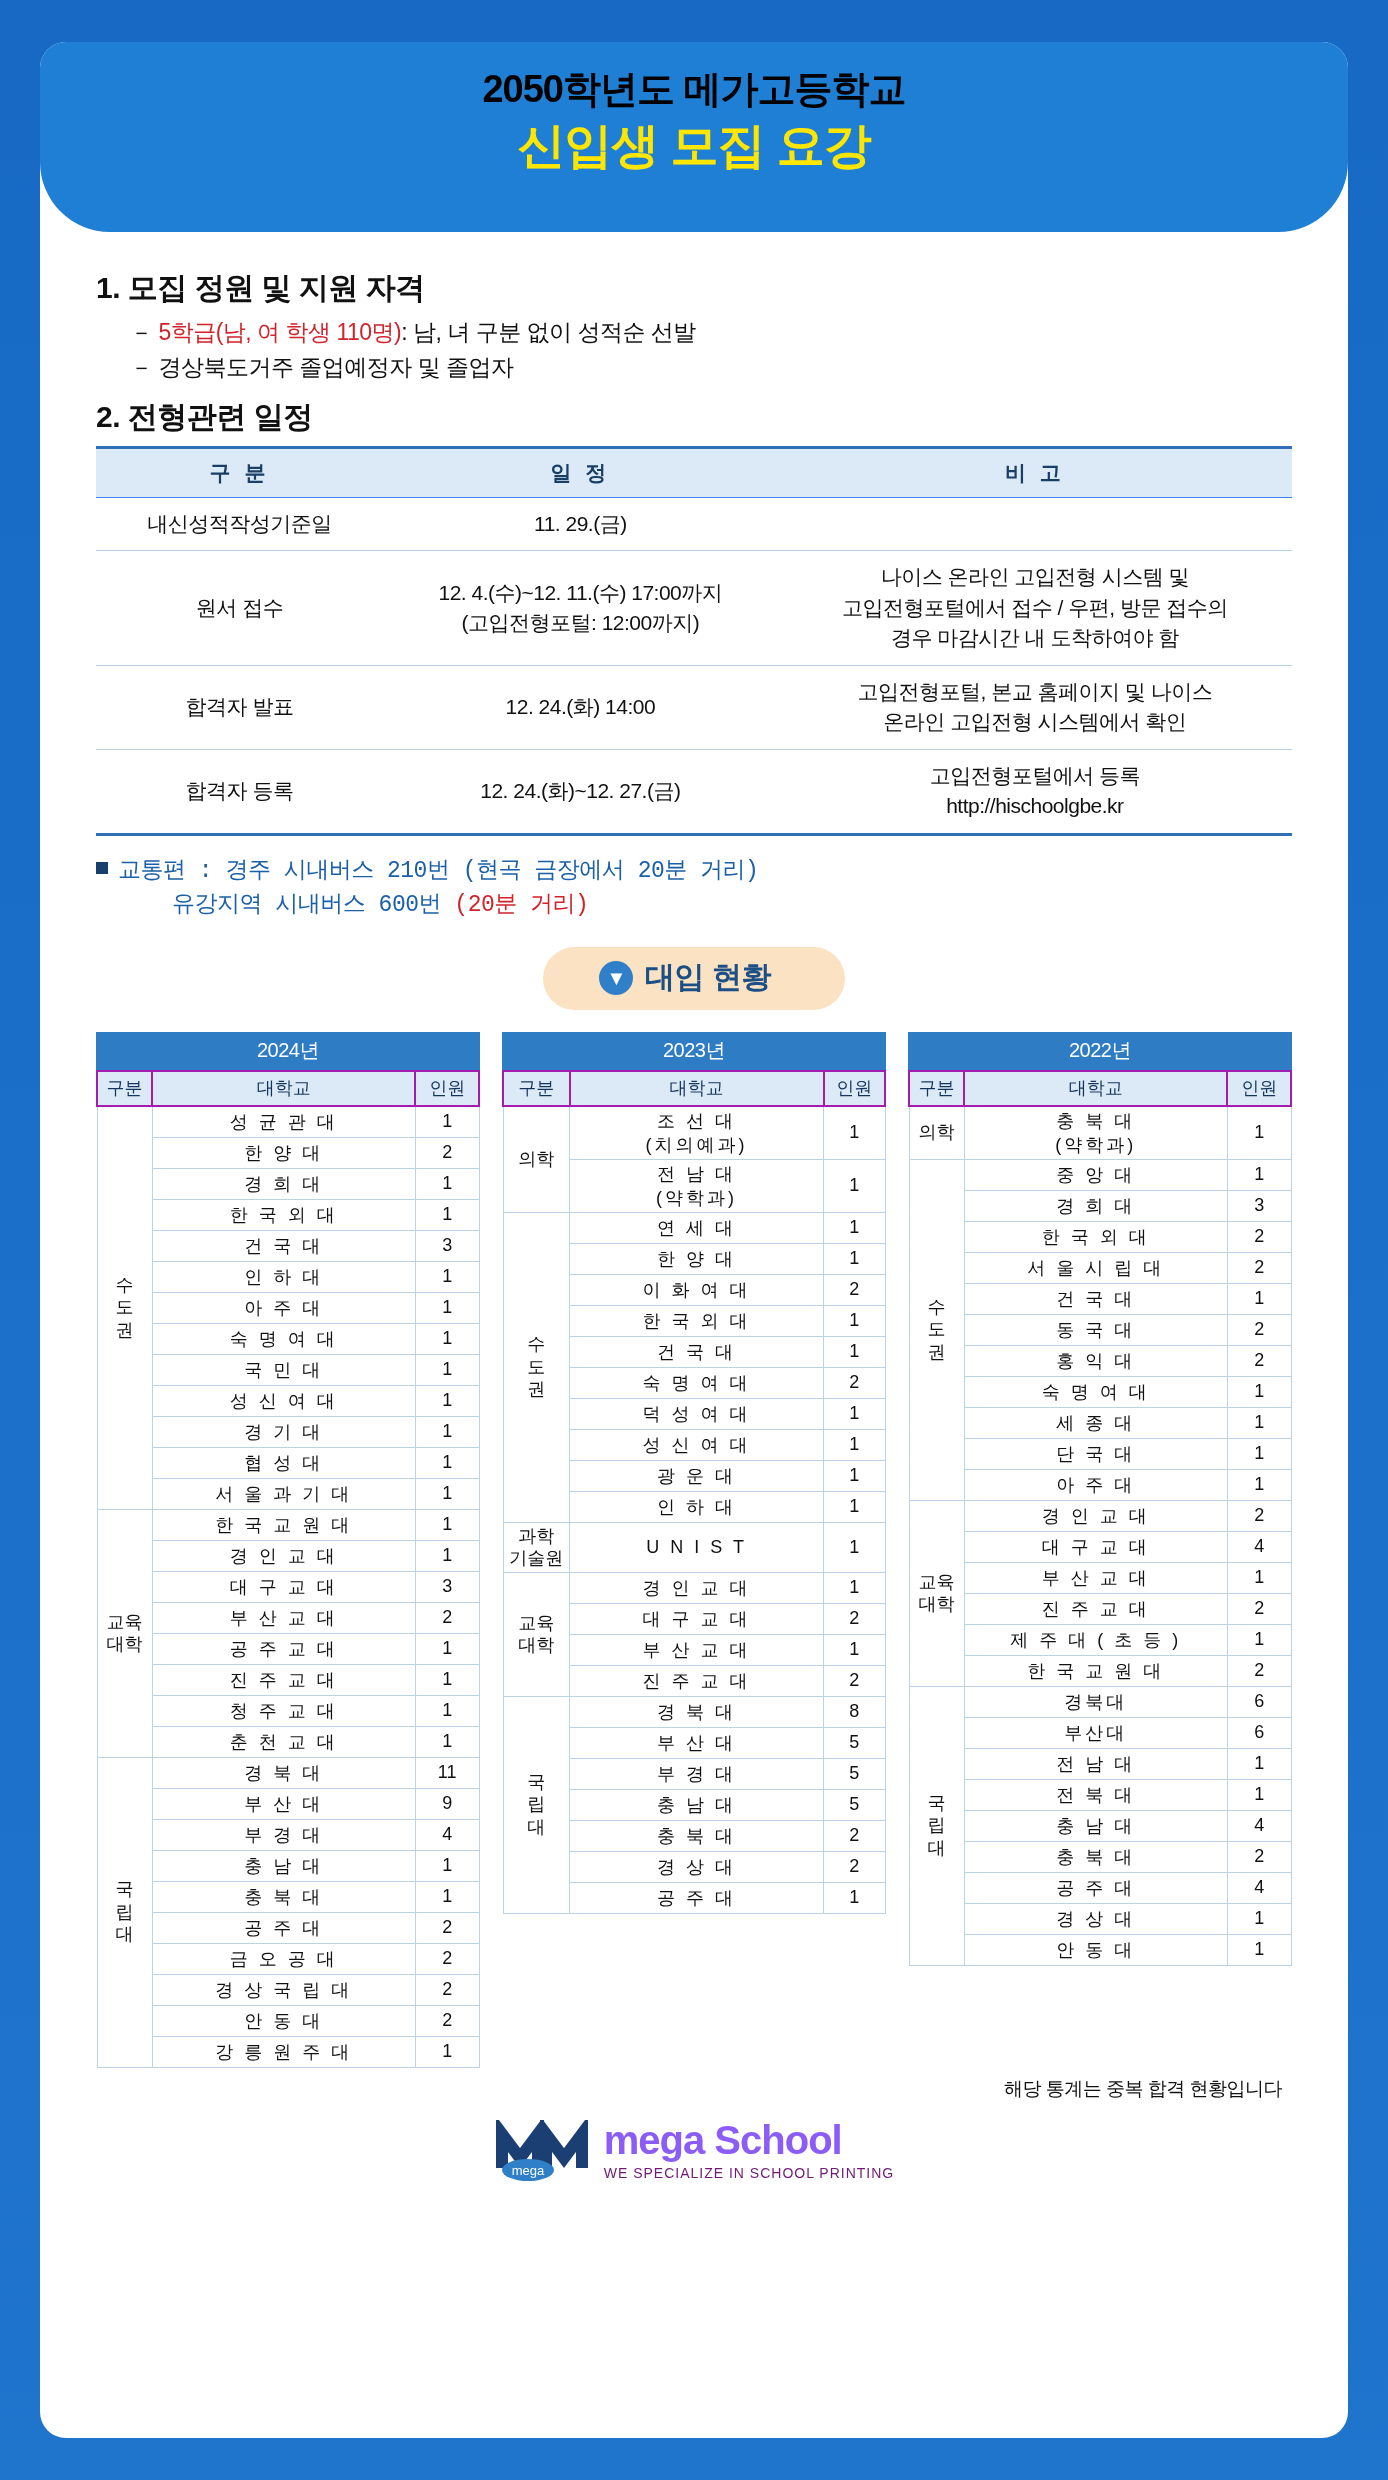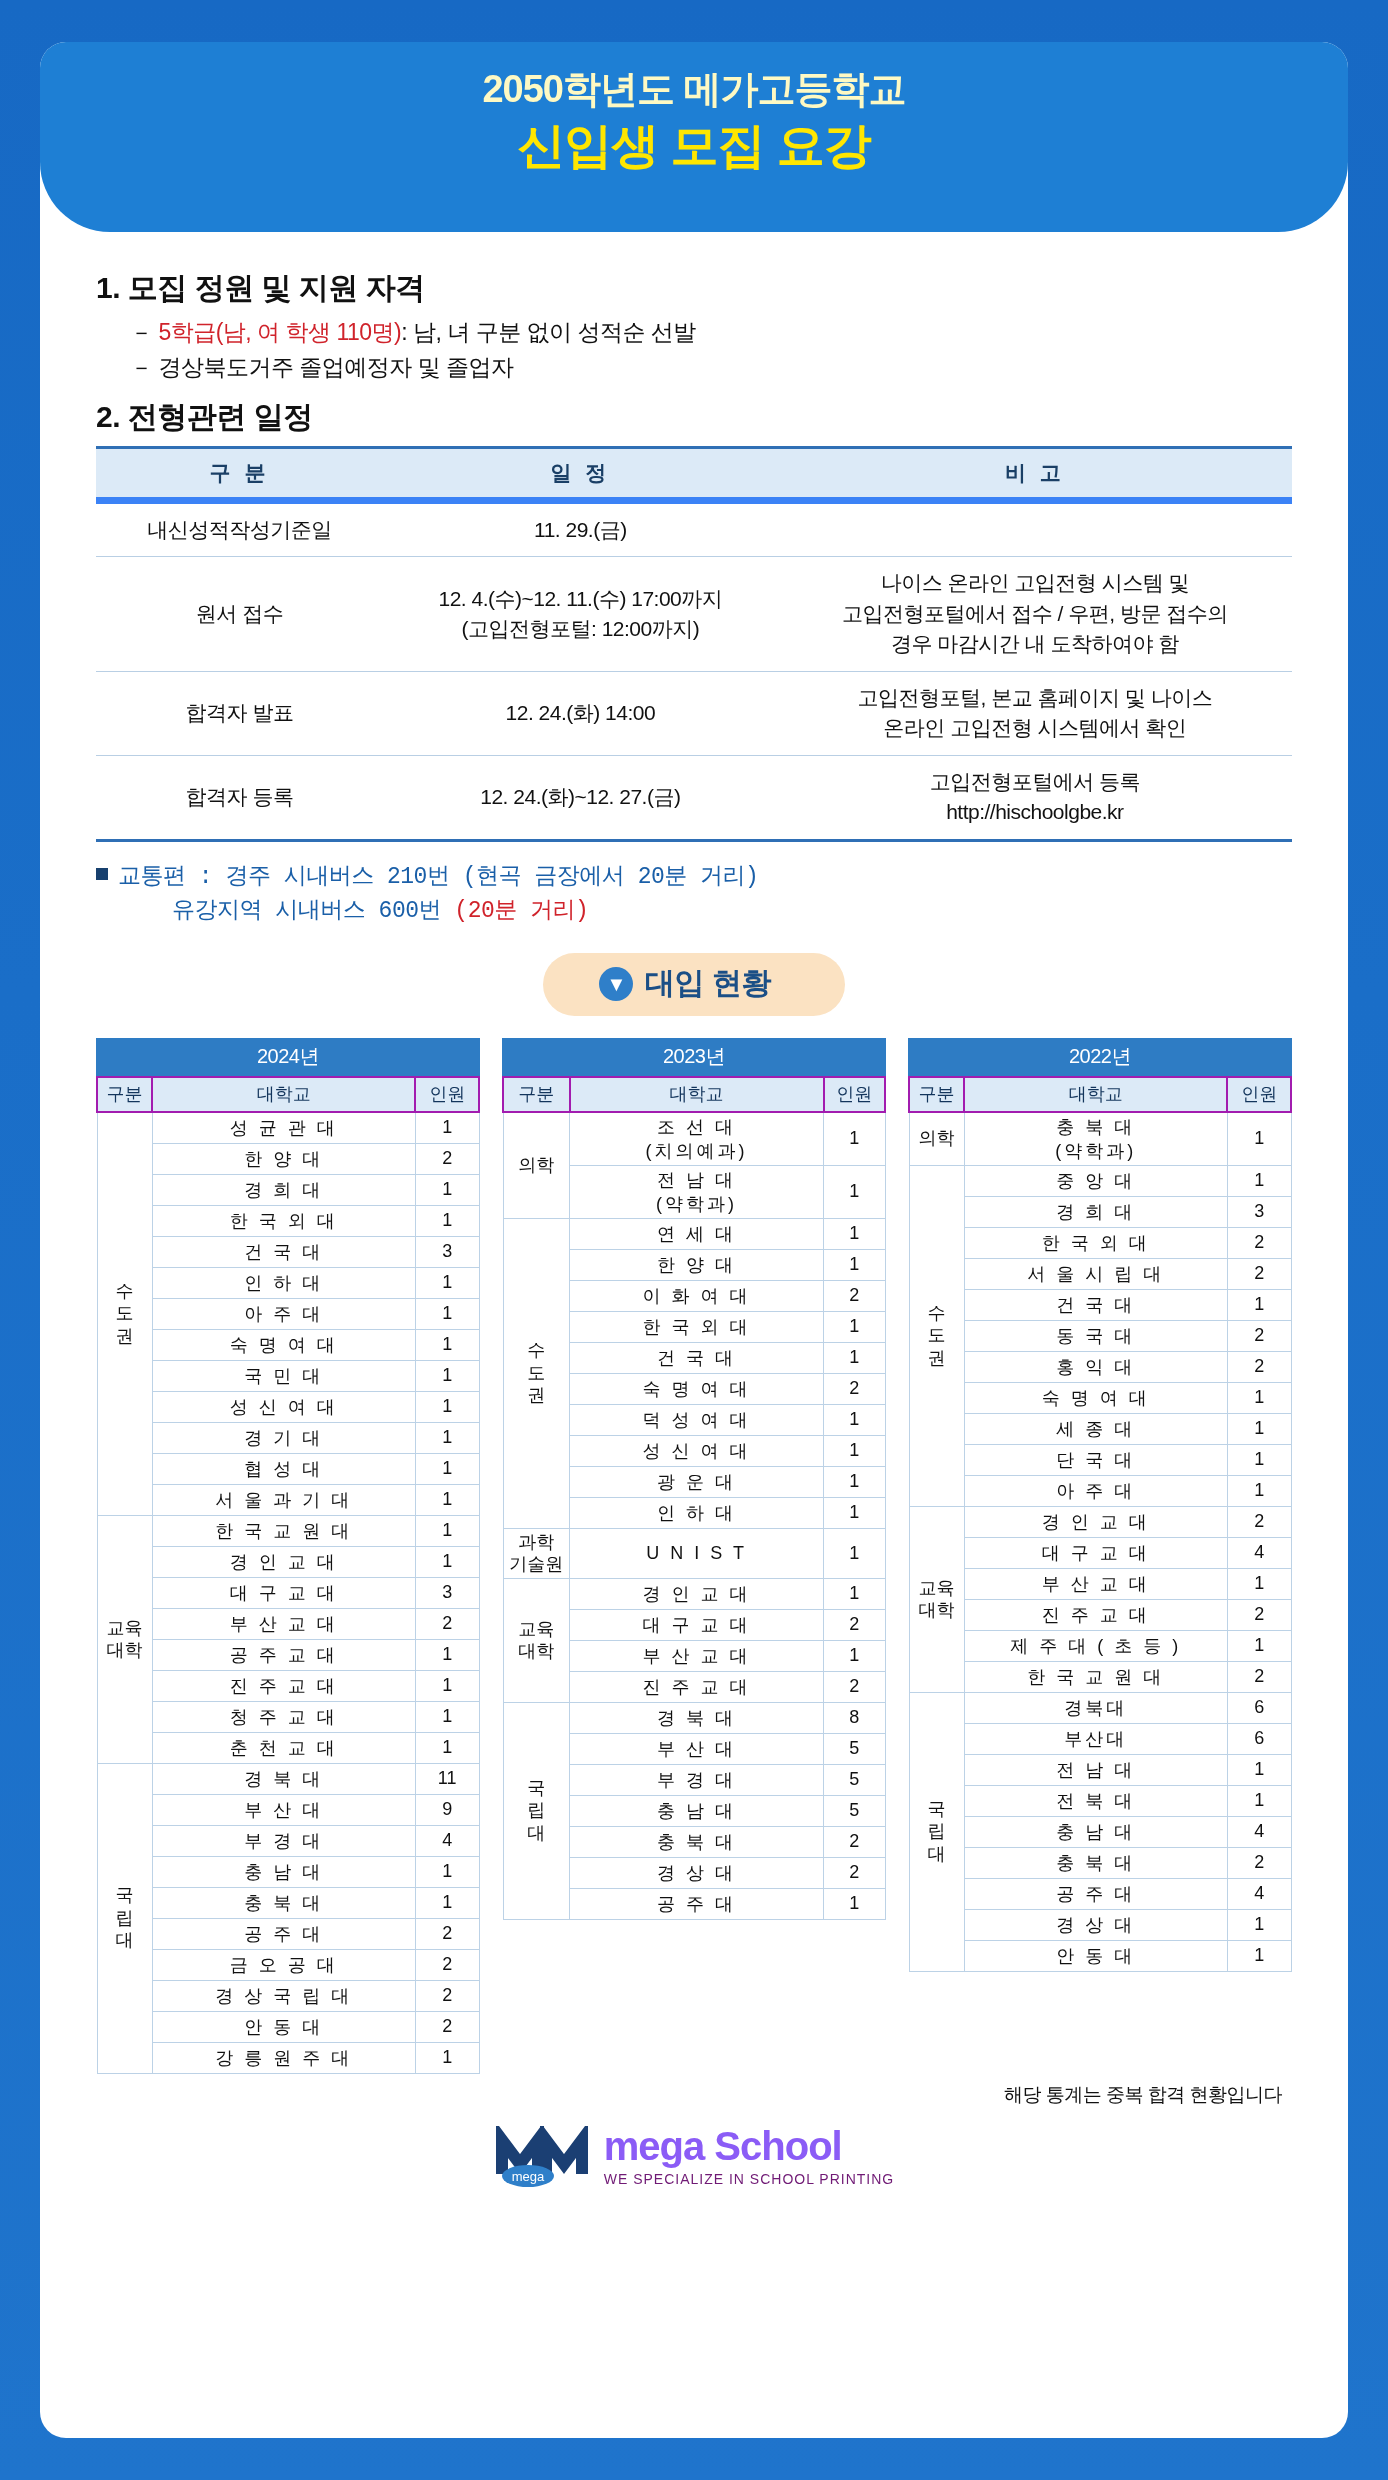--- a/index.html
+++ b/index.html
@@ -41,21 +41,21 @@
     border-bottom-right-radius: 70px;
     text-align: center;
     color: #ffffff;
     padding-top: 22px;
     box-sizing: border-box;
   }
   .header .line1 {
     font-size: 38px;
     font-weight: bold;
     letter-spacing: -1px;
-    color: #fef9c3;
+    color: #000000;
     line-height: 1.35;
   }
   .header .line2 {
     font-size: 48px;
     font-weight: bold;
     letter-spacing: -1px;
     color: #ffe600;
     line-height: 1.3;
   }
 
@@ -83,21 +83,21 @@
   
   table.sched {
     width: 100%;
     border-collapse: collapse;
     margin-top: 8px;
     font-size: 21px;
   }
   table.sched th {
     background: #dceaf7;
     border-top: 3px solid #2f6fb5;
-    border-bottom: 7px solid #3b82f6;
+    border-bottom: 1px solid #3b82f6;
     font-weight: bold;
     padding: 10px 4px;
     letter-spacing: 4px;
     color: #1a3f66;
   }
   table.sched td {
     border-bottom: 1px solid #b9cfe4;
     padding: 11px 8px;
     text-align: center;
     vertical-align: middle;

